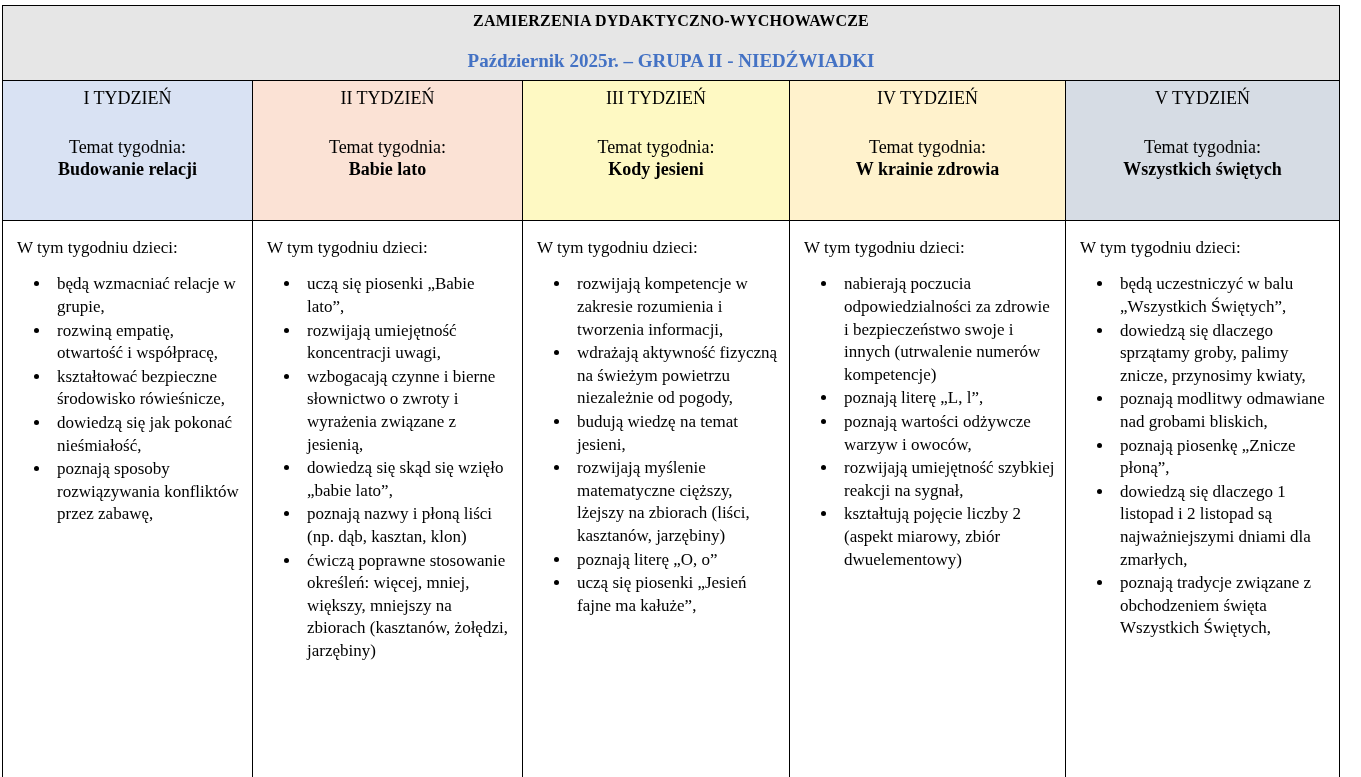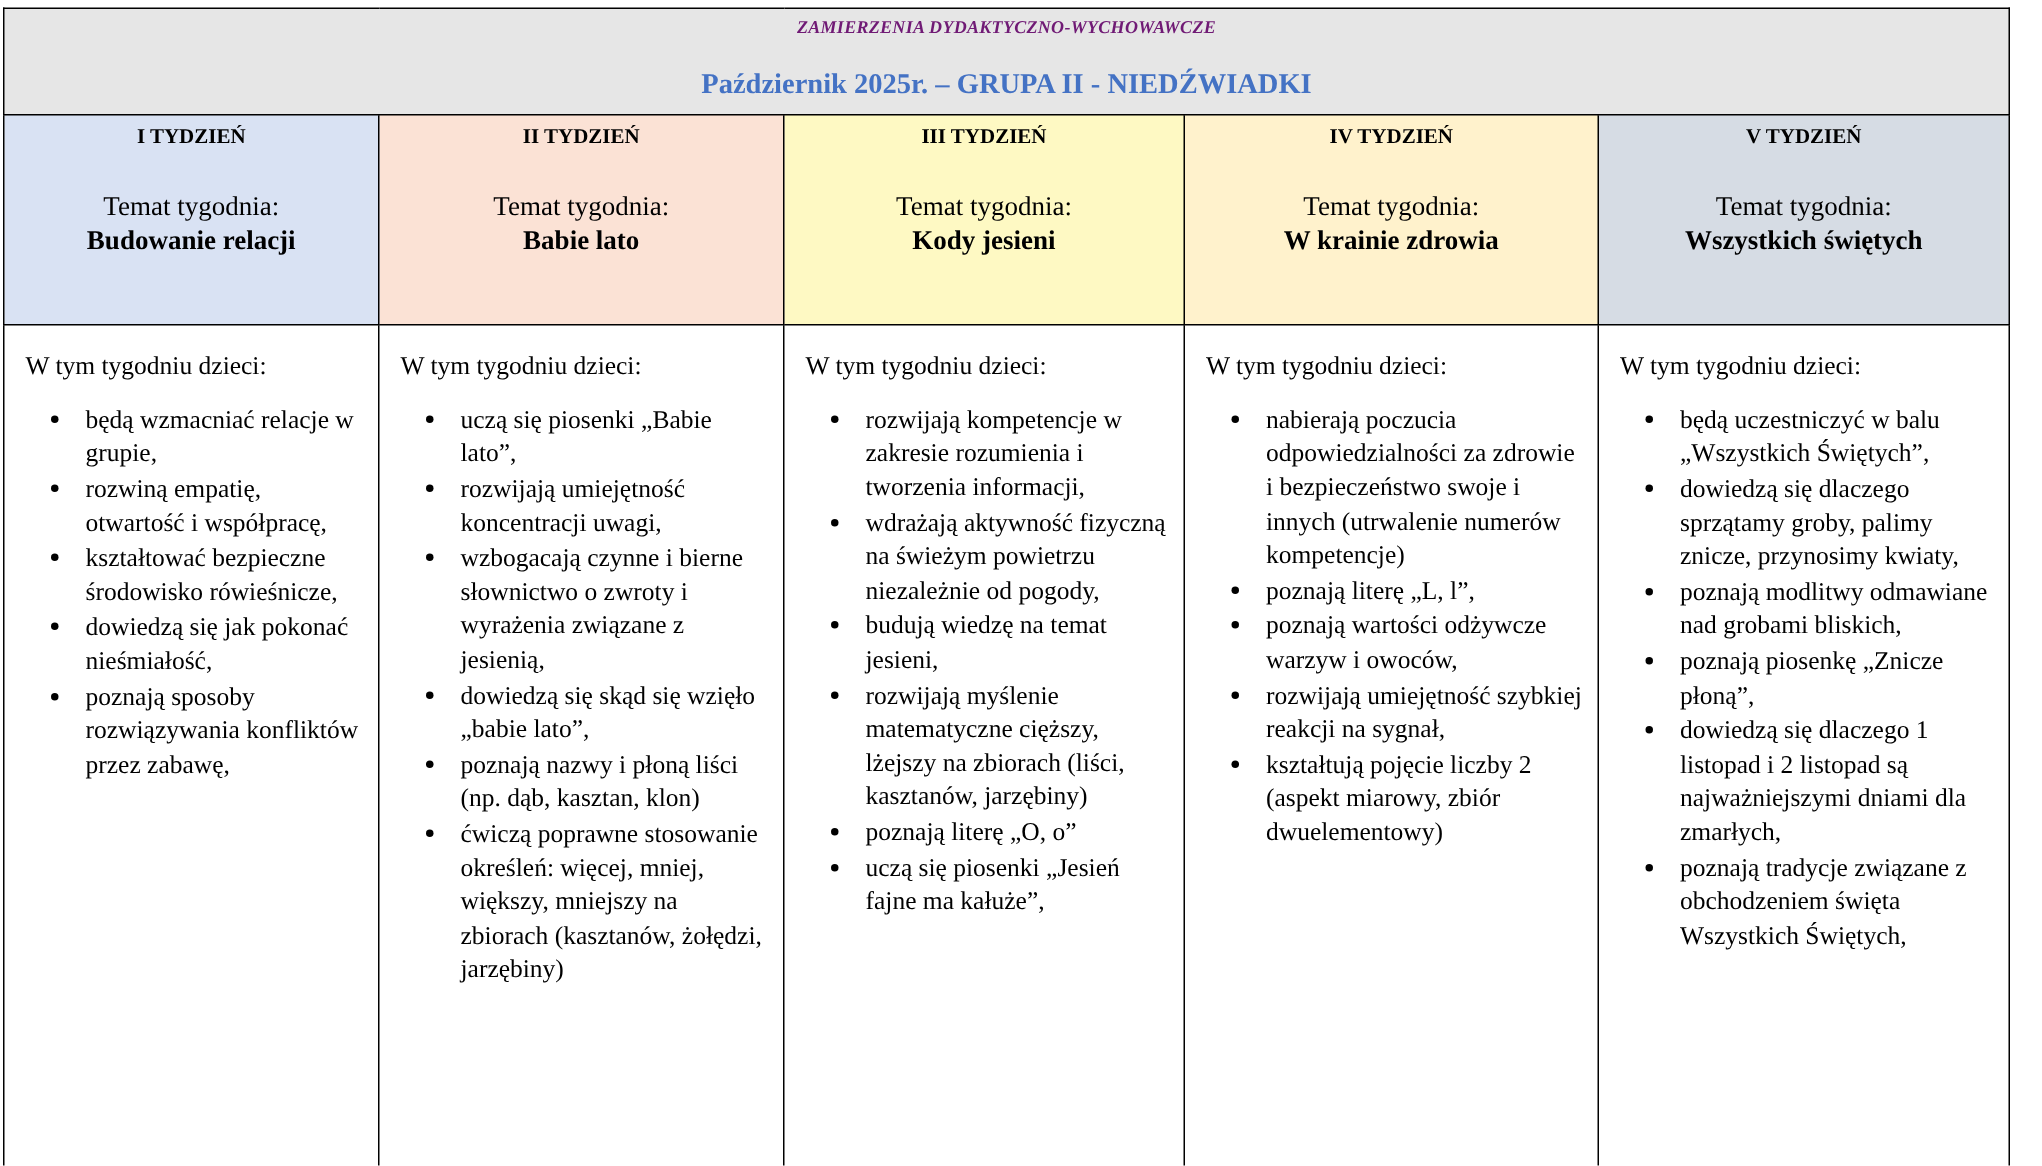--- a/index.html
+++ b/index.html
@@ -37,43 +37,42 @@
   }
 
   
   .title-cell {
     background: #e6e6e6;
     text-align: center;
     padding: 6px 4px 7px 4px !important;
   }
   .title-main {
     font-weight: bold;
-    font-size: 12px;
+    font-size: 16px;
     line-height: 1.15;
     letter-spacing: 0.2px;
-    color: #701a75;
-    font-style: italic;
+    color: #000000;
   }
   .title-sub {
     font-weight: bold;
     font-size: 19px;
     line-height: 1.2;
     color: #4472c4;
     margin-top: 20px;
   }
 
   
   .week-head {
     text-align: center;
     padding: 7px 6px 14px 6px !important;
     height: 118px;
   }
   .week-num {
-    font-weight: bold;
-    font-size: 14px;
+    font-weight: normal;
+    font-size: 18px;
     line-height: 1.2;
     margin-bottom: 26px;
   }
   .week-topic-label {
     font-size: 18px;
     line-height: 1.25;
   }
   .week-topic-name {
     font-weight: bold;
     font-size: 18px;

